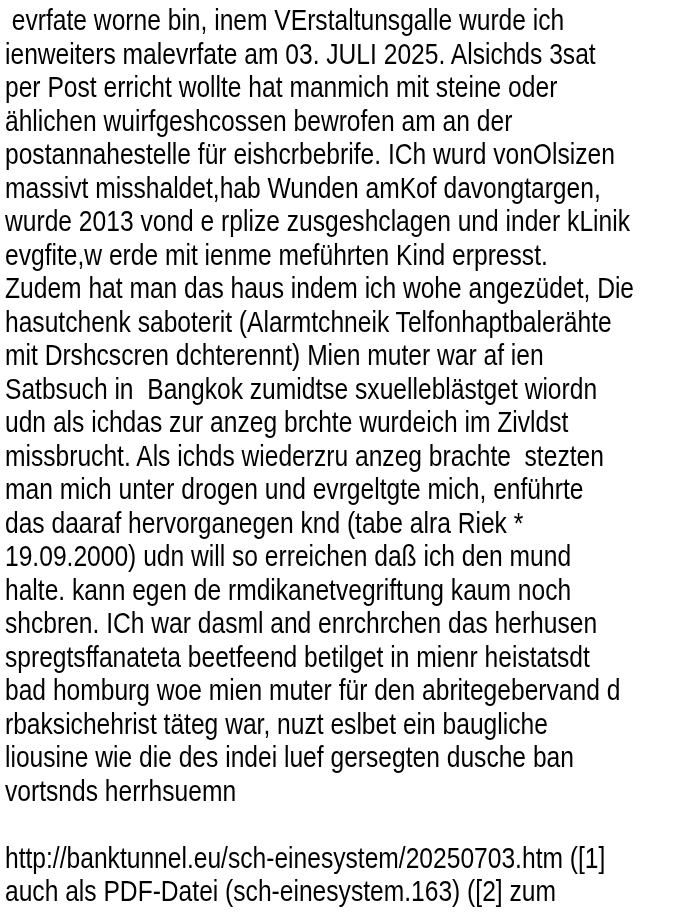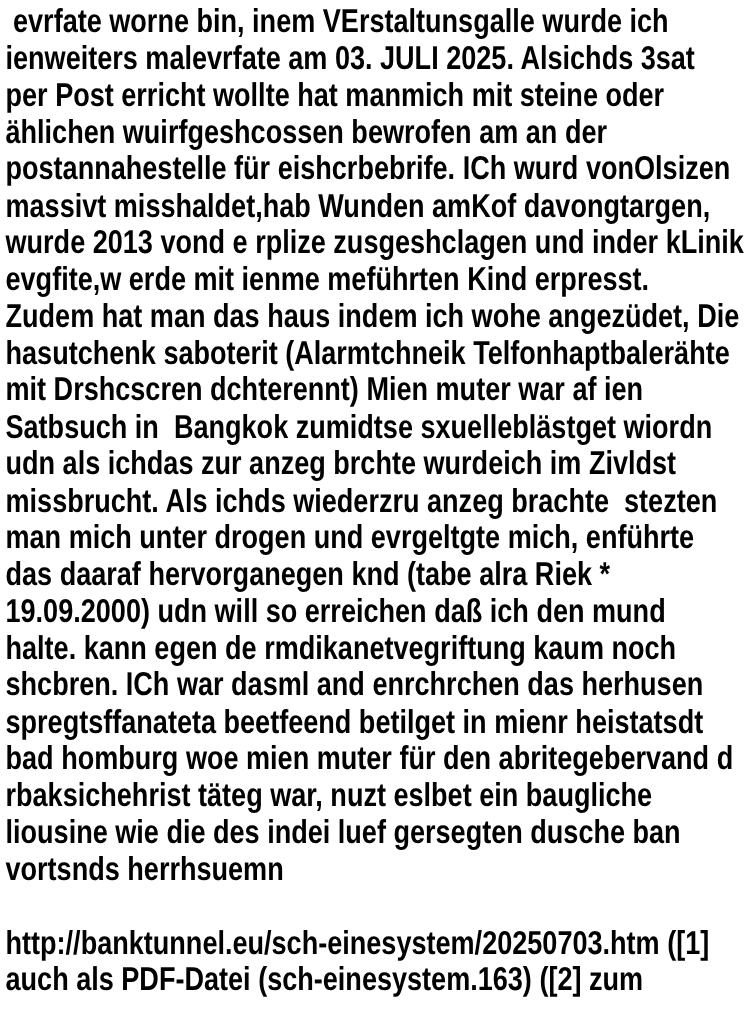--- a/index.html
+++ b/index.html
@@ -6,21 +6,20 @@
     margin: 0;
     padding: 0;
     background: #ffffff;
   }
   .page {
     position: relative;
     width: 684px;
     height: 920px;
     background: #ffffff;
     overflow: hidden;
-    font-weight: bold;
   }
   .doc {
     position: absolute;
     top: 3px;
     left: 5px;
     width: 834px;               
     transform: scaleX(0.82);    
     transform-origin: 0 0;
     font-family: "Liberation Sans", "DejaVu Sans", sans-serif;
     font-size: 30px;

